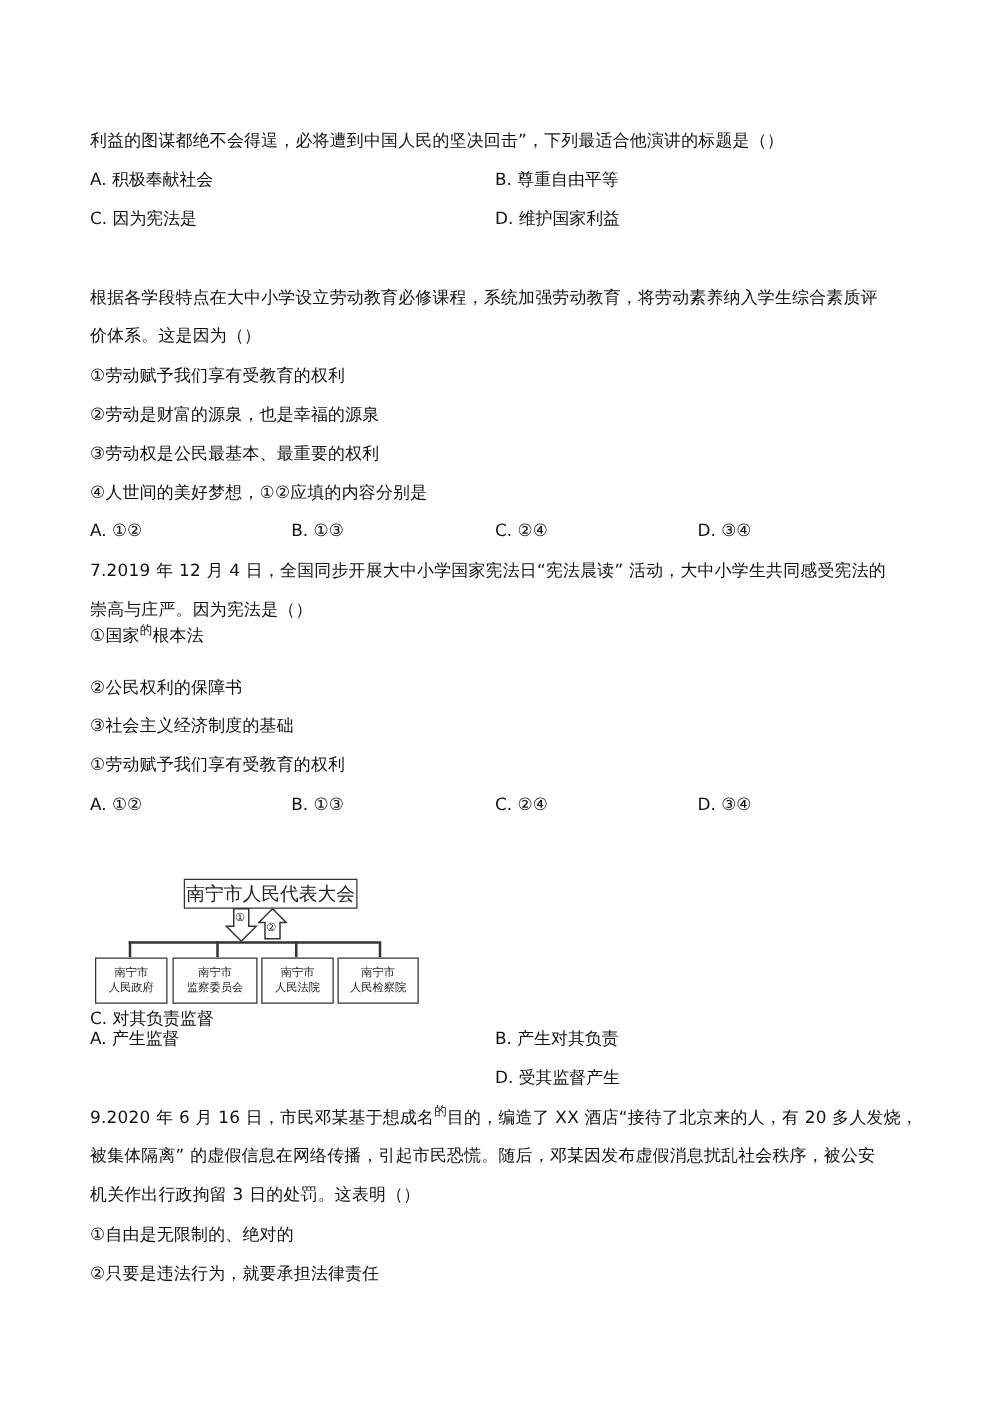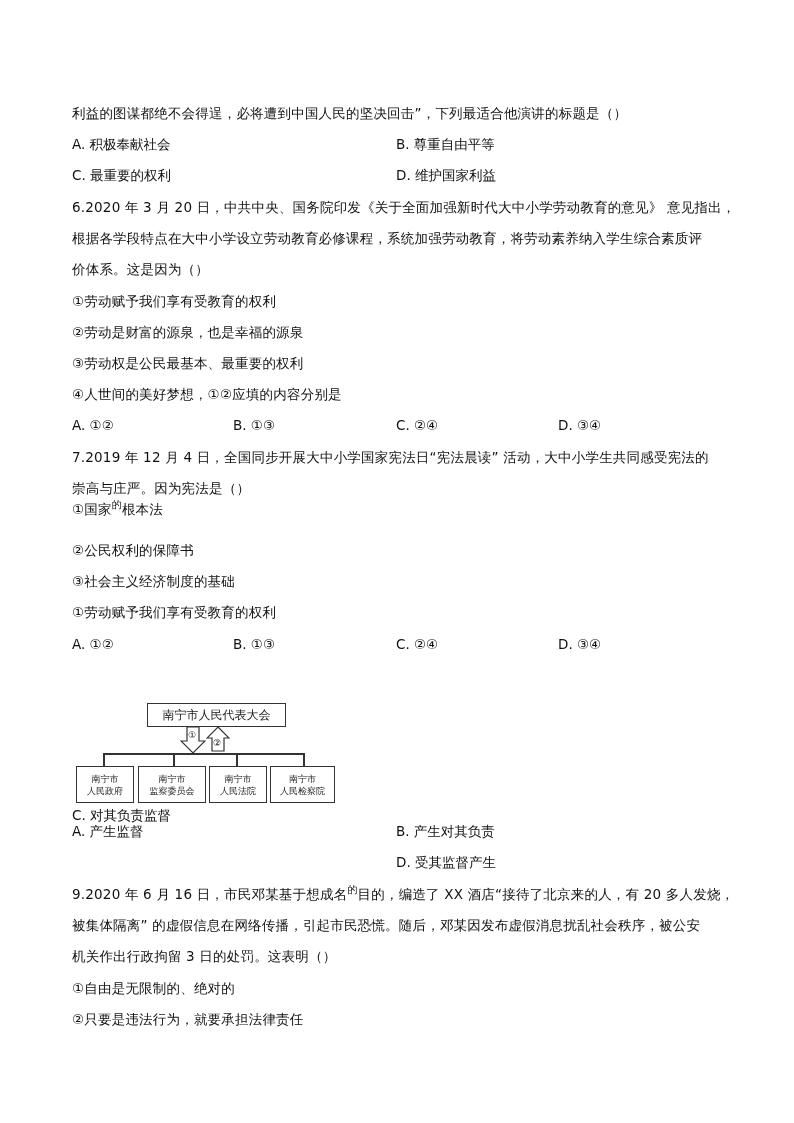--- a/index.html
+++ b/index.html
@@ -28,24 +28,23 @@
     .arrow { position: absolute; }
   </style>
 </head>
 <body>
 
 <div class="page">
 
   <div class="line" style="top:104px">利益的图谋都绝不会得逞，必将遭到中国人民的坚决回击”，下列最适合他演讲的标题是（）</div>
   <div class="opt" style="left:72px; top:135px">A. 积极奉献社会</div>
   <div class="opt" style="left:396px; top:135px">B. 尊重自由平等</div>
-  <div class="opt" style="left:72px; top:166px">C. 最重要的权利</div>
+  <div class="opt" style="left:72px; top:166px">C. 因为宪法是</div>
   <div class="opt" style="left:396px; top:166px">D. 维护国家利益</div>
 
-  <div class="line" style="top:198px">6.2020 年 3 月 20 日，中共中央、国务院印发《关于全面加强新时代大中小学劳动教育的意见》 意见指出，</div>
   <div class="line" style="top:229px">根据各学段特点在大中小学设立劳动教育必修课程，系统加强劳动教育，将劳动素养纳入学生综合素质评</div>
   <div class="line" style="top:260px">价体系。这是因为（）</div>
   <div class="line" style="top:292px">①劳动赋予我们享有受教育的权利</div>
   <div class="line" style="top:323px">②劳动是财富的源泉，也是幸福的源泉</div>
   <div class="line" style="top:354px">③劳动权是公民最基本、最重要的权利</div>
   <div class="line" style="top:385px">④人世间的美好梦想，①②应填的内容分别是</div>
   <div class="opt" style="left:72px; top:416px">A. ①②</div>
   <div class="opt" style="left:233px; top:416px">B. ①③</div>
   <div class="opt" style="left:396px; top:416px">C. ②④</div>
   <div class="opt" style="left:558px; top:416px">D. ③④</div>
@@ -59,21 +58,21 @@
   <div class="line" style="top:572px">③社会主义经济制度的基础</div>
   <div class="line" style="top:603px">①劳动赋予我们享有受教育的权利</div>
   <div class="opt" style="left:72px; top:635px">A. ①②</div>
   <div class="opt" style="left:233px; top:635px">B. ①③</div>
   <div class="opt" style="left:396px; top:635px">C. ②④</div>
   <div class="opt" style="left:558px; top:635px">D. ③④</div>
 
 
   <div class="diagram">
 
-    <div class="dbox" style="left:77px; top:5px; width:137px; height:22px; font-size:12px;">
+    <div class="dbox" style="left:77px; top:5px; width:137px; height:22px; font-size:15px;">
       <span>南宁市人民代表大会</span>
     </div>
 
     <svg class="arrow" style="left:110px; top:28px;" width="26" height="28" viewBox="0 0 26 28">
       <path d="M7 1 H19 V15 H25 L13 27 L1 15 H7 Z" fill="#fff" stroke="#333" stroke-width="1.2"></path>
     </svg>
     <div style="position:absolute; left:118px; top:32px; font-size:9px; line-height:10px;">①</div>
     <svg class="arrow" style="left:136px; top:28px;" width="24" height="26" viewBox="0 0 24 26">
       <path d="M12 1 L23 12 H18 V25 H6 V12 H1 Z" fill="#fff" stroke="#333" stroke-width="1.2"></path>
     </svg>

